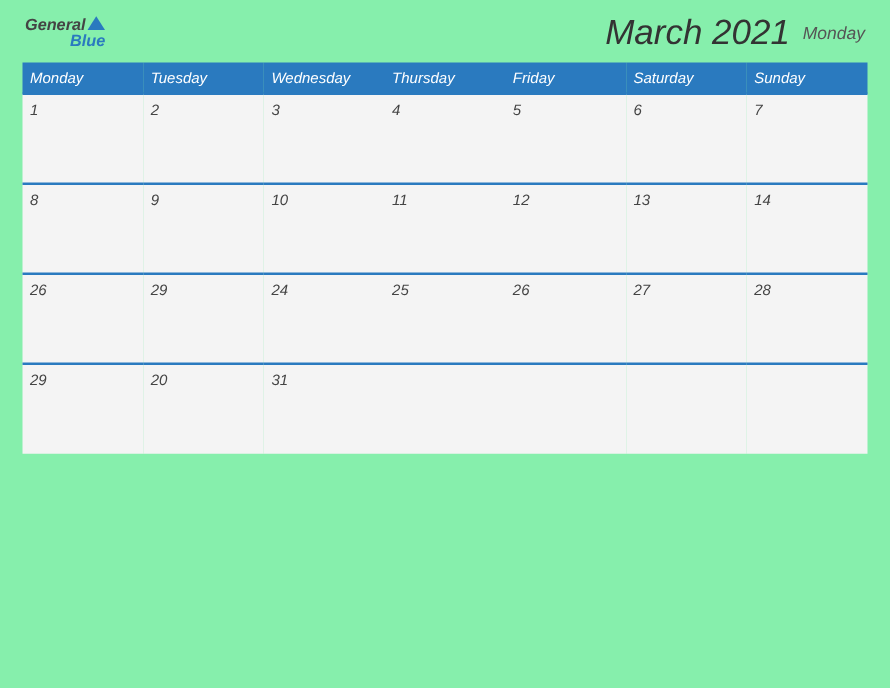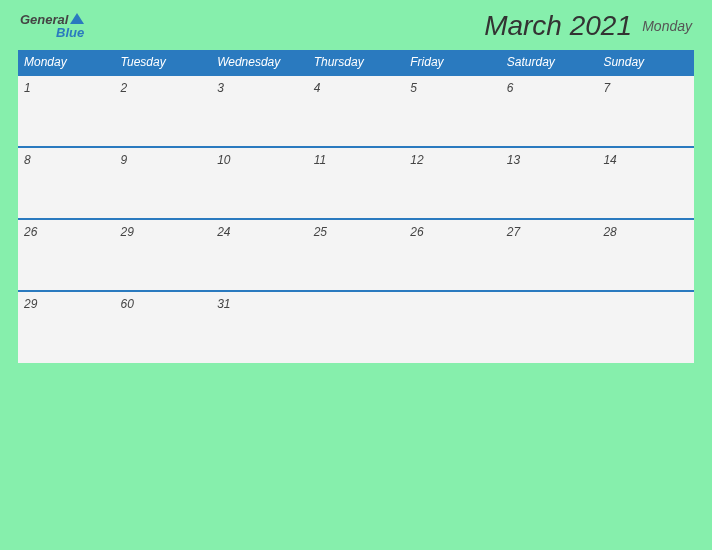--- a/index.html
+++ b/index.html
@@ -153,21 +153,21 @@
           <td><span class="day-num">26</span></td>
           <td><span class="day-num">29</span></td>
           <td><span class="day-num">24</span></td>
           <td><span class="day-num">25</span></td>
           <td><span class="day-num">26</span></td>
           <td><span class="day-num">27</span></td>
           <td><span class="day-num">28</span></td>
         </tr>
         <tr>
           <td><span class="day-num">29</span></td>
-          <td><span class="day-num">60</span></td>
+          <td><span class="day-num">20</span></td>
           <td><span class="day-num">31</span></td>
           <td class="empty"></td>
           <td class="empty"></td>
           <td class="empty"></td>
           <td class="empty"></td>
         </tr>
       </tbody>
   </table>
 </div>
 

